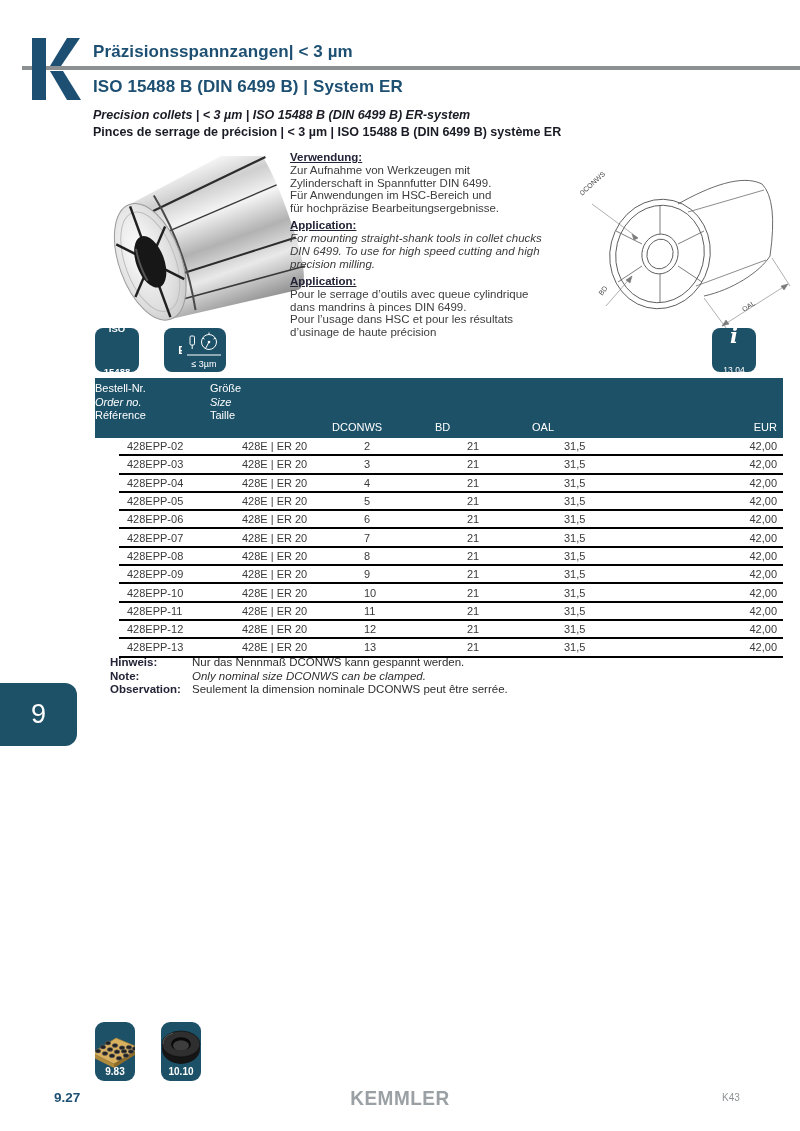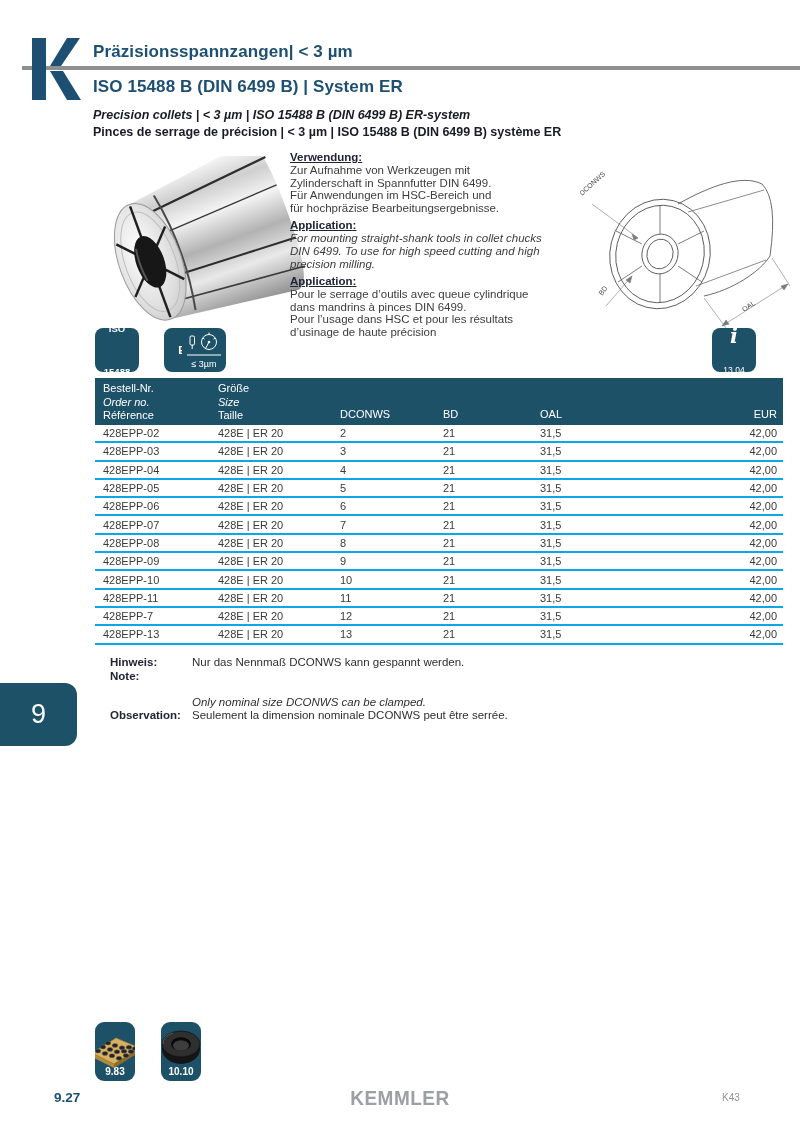--- a/index.html
+++ b/index.html
@@ -31,38 +31,38 @@
   }
   .badge .b1 { font-size:9.5px; line-height:11px; font-weight:700; }
   .badge .er { font-size:11px; font-weight:700; }
   .badge .tol { font-size:9px; line-height:9px; margin-top:1px; }
   .badge .info-i { font-family:"DejaVu Serif", serif; font-style:italic; font-weight:700; font-size:21px; line-height:19px; }
   .badge .info-ref { font-size:8.5px; margin-top:20px;text-align:right; }
 
   
   .ctable { position:absolute; left:95px; top:378px; width:688px; font-size:11px; }
   .thead {
-    background:#1d5168; color:#fff; height:47px; padding-left:8px;
+    background:#1d5168; color:#fff; height:60px; 
     display:grid; grid-template-columns:115px 122px 103px 97px 150px 1fr;
   }
   .th-stack { line-height:13.5px; padding-top:4px; }
   .th-stack .it { font-style:italic; }
   .th-b { align-self:end; padding-bottom:5px; }
   .th-eur { text-align:right; padding-right:6px; }
   .trow {
     display:grid; grid-template-columns:115px 122px 103px 97px 150px 1fr; padding-left:8px;
-    height:18.3px; align-items:center; border-bottom:2px solid #0ea5e9; color:#3a3a3a;
+    height:18.3px; align-items:center; border-bottom:2px solid #000000; color:#3a3a3a;margin-left:24px;
   }
   .c-eur { text-align:right; padding-right:6px; }
 
   
   .notes { position:absolute; left:95px; top:656px; font-size:11.5px; line-height:13.5px; color:#2e2e2e; }
   .note-row { display:grid; grid-template-columns:97px auto; }
   .note-label { font-weight:700; color:#232338;padding-left:15px; }
-  .note-it { font-style:italic;margin-top:26px; }
+  .note-it { font-style:italic; }
 
   
   .chapter-tab {
     position:absolute; left:0; top:683px; width:77px; height:63px; background:#1d5168;
     border-radius:0 12px 12px 0; color:#fff; font-size:27px;
     display:flex; align-items:center; justify-content:center;
   }
 
   
   .thumb {
@@ -308,21 +308,21 @@
         </div>
         <div class="trow">
           <div>428EPP-11</div>
           <div>428E | ER 20</div>
           <div>11</div>
           <div>21</div>
           <div>31,5</div>
           <div class="c-eur">42,00</div>
         </div>
         <div class="trow">
-          <div>428EPP-7</div>
+          <div>428EPP-12</div>
           <div>428E | ER 20</div>
           <div>12</div>
           <div>21</div>
           <div>31,5</div>
           <div class="c-eur">42,00</div>
         </div>
         <div class="trow">
           <div>428EPP-13</div>
           <div>428E | ER 20</div>
           <div>13</div>

